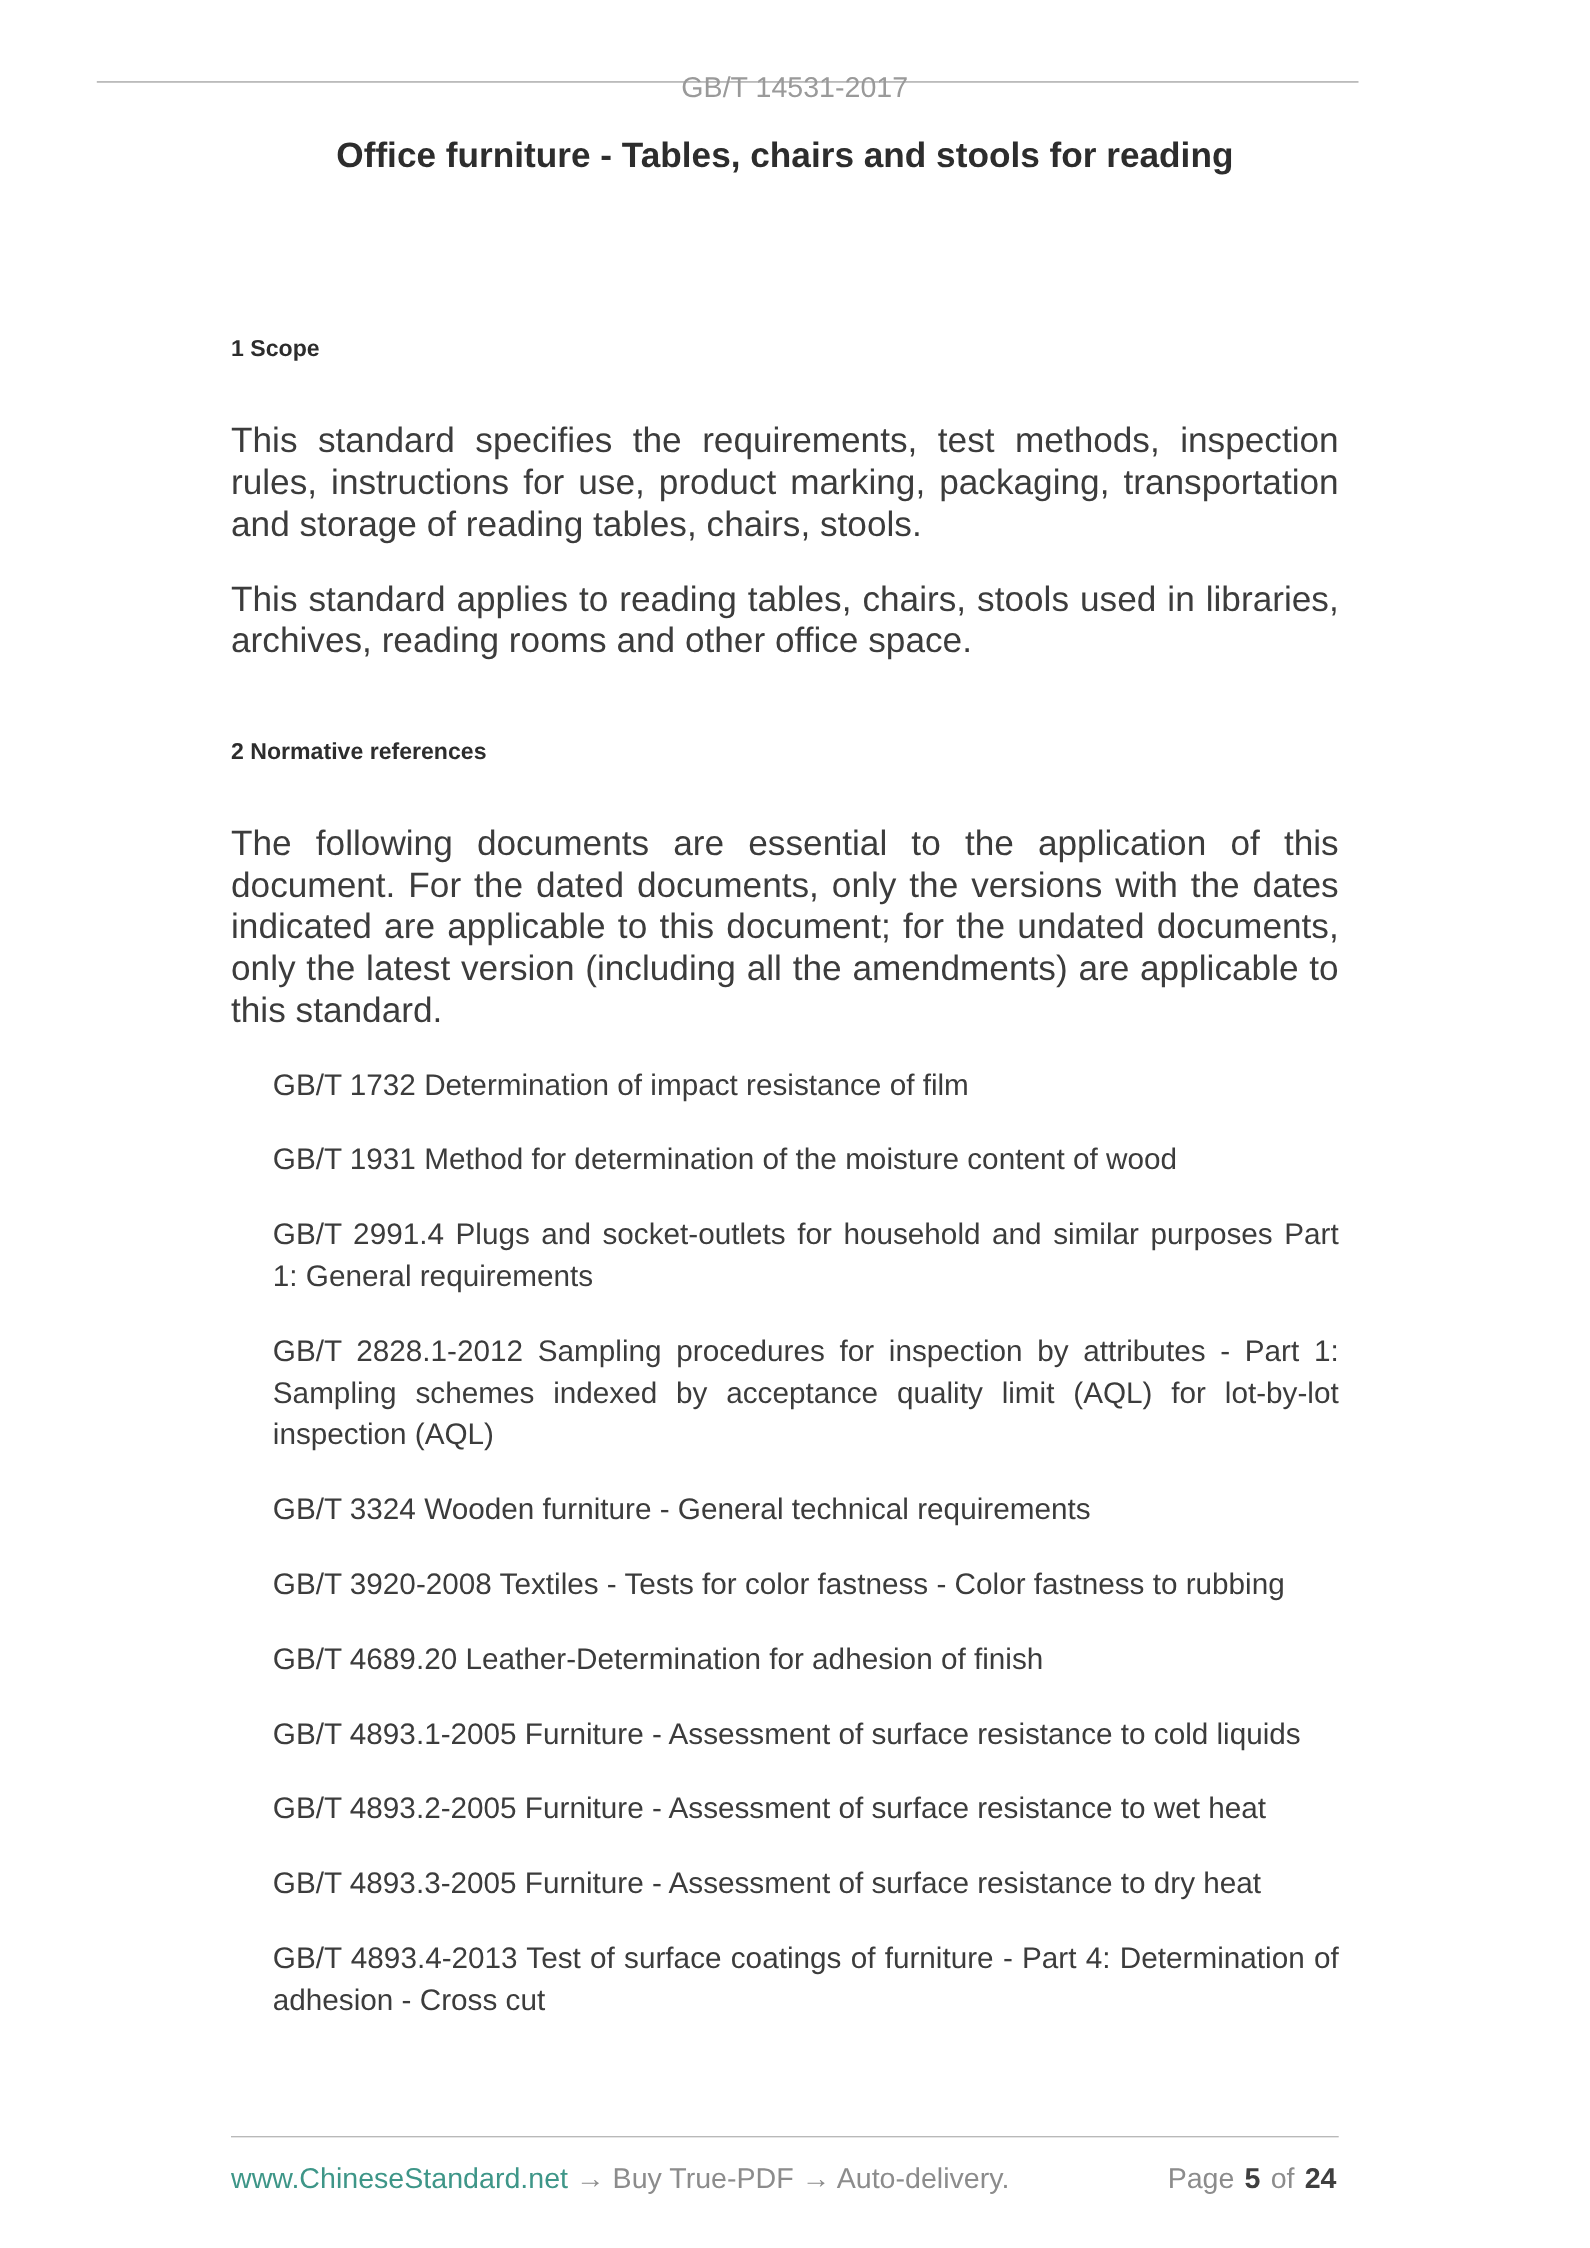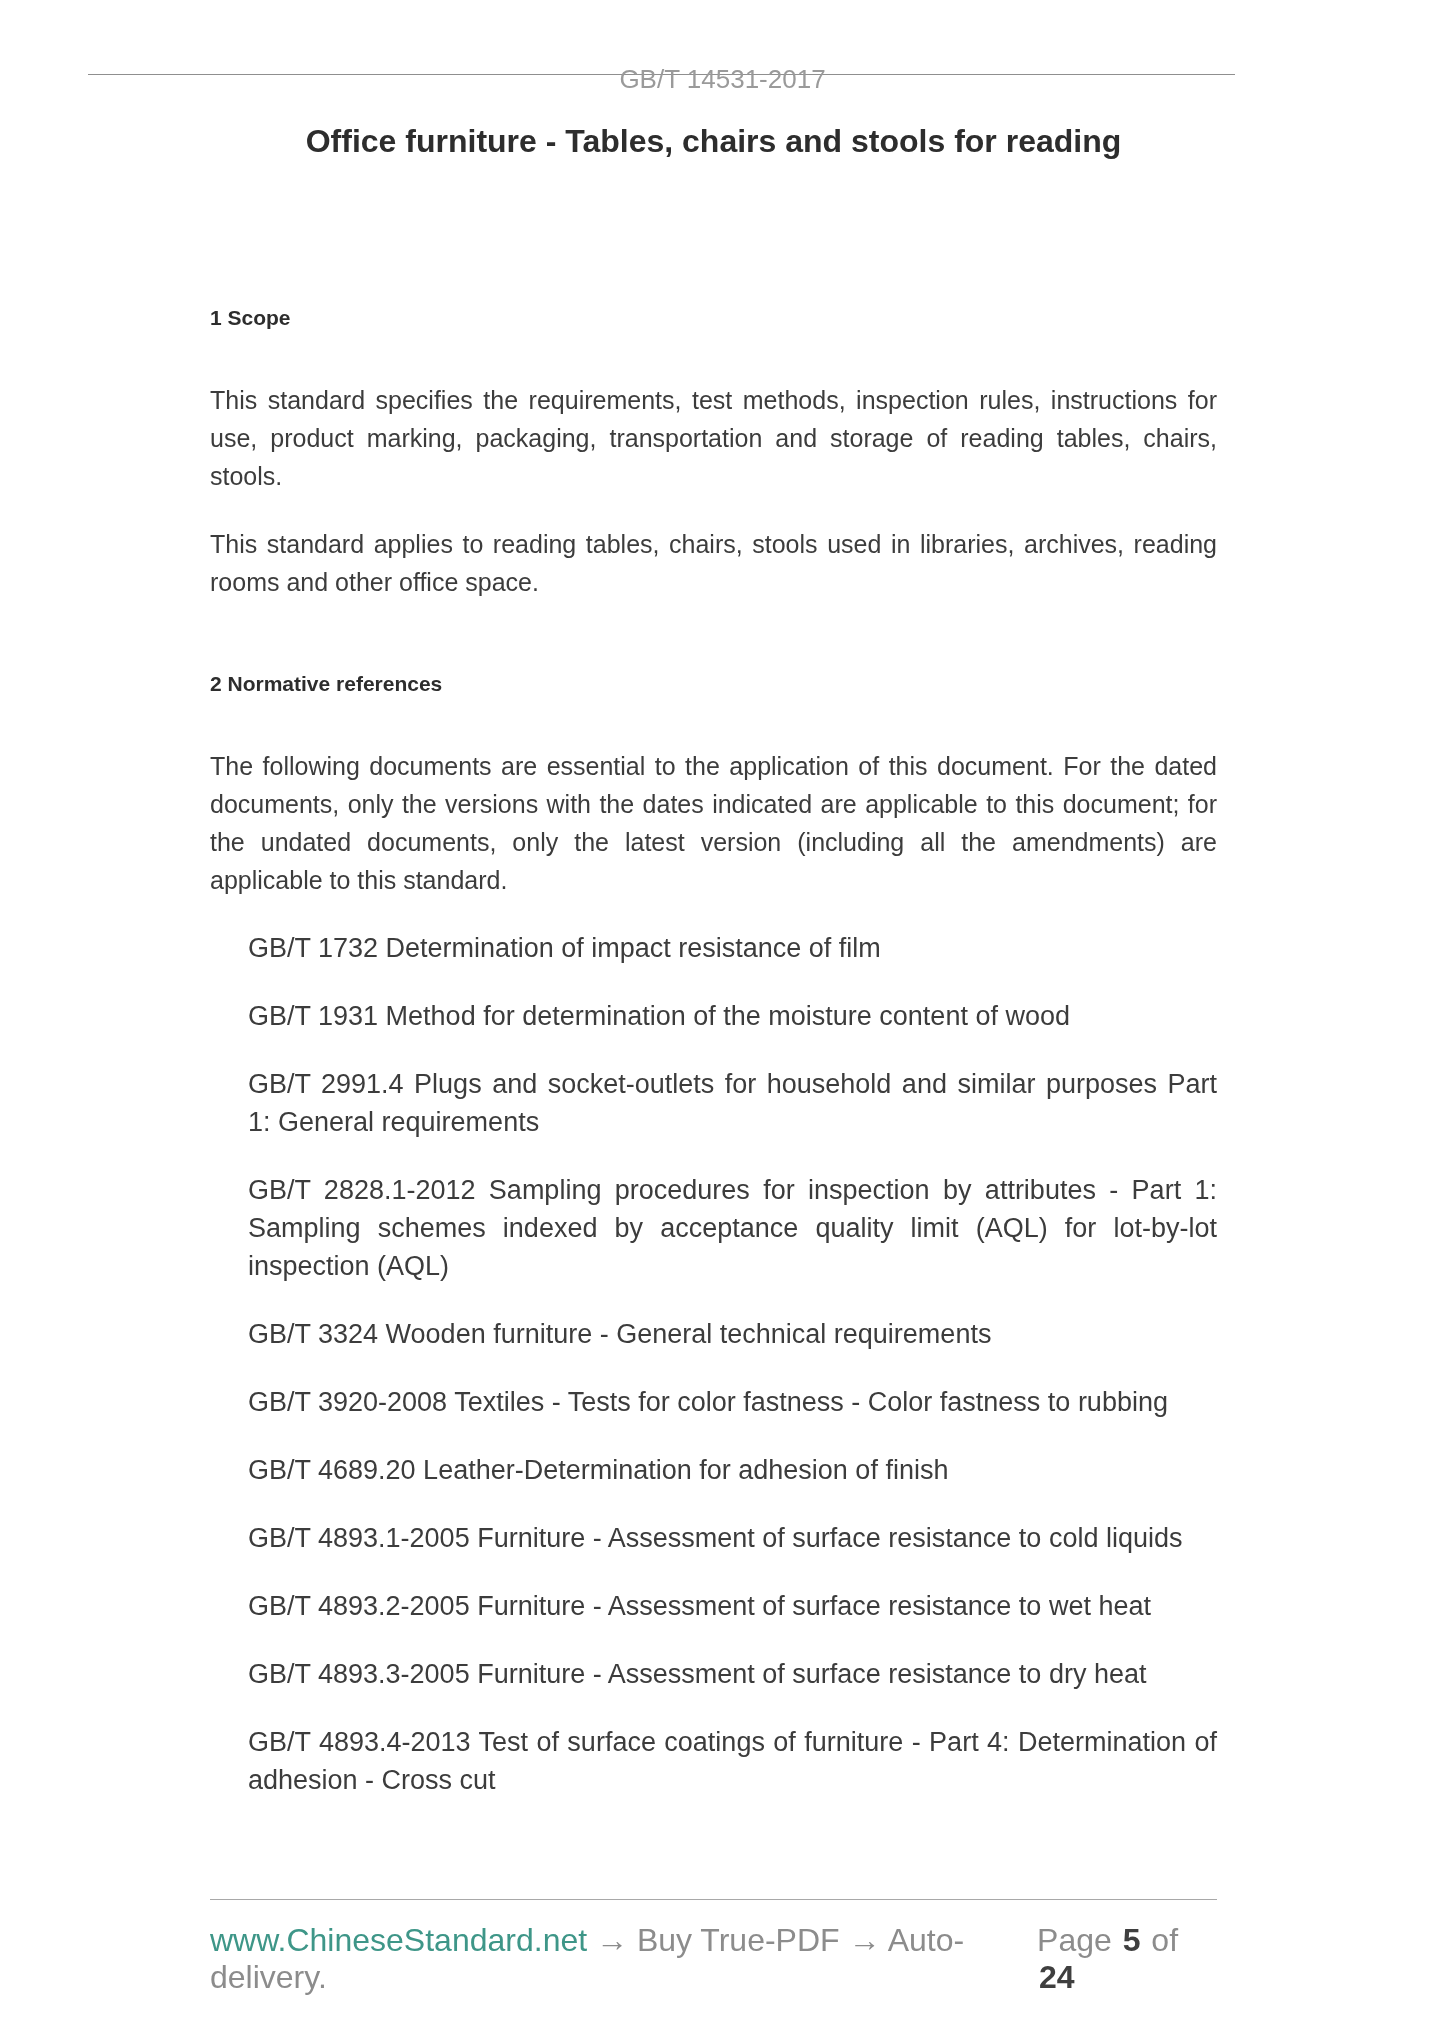--- a/index.html
+++ b/index.html
@@ -59,21 +59,21 @@
   }
   h2.section-heading {
     font-size: 21px;
     line-height: 38px;
     font-weight: 700;
     color: #2d2d2d;
     margin: 64px 0 44px 0;
   }
   h2.first-heading { margin-top: 138px; }
   p.body-para {
-    font-size: 25px;
+    font-size: 32px;
     line-height: 38px;
     text-align: justify;
     color: #3c3c3c;
     margin: 30px 0 0 0;
   }
   p.ref-item {
     font-size: 27px;
     line-height: 38px;
     text-align: justify;
     color: #3c3c3c;
@@ -88,21 +88,21 @@
   }
   .footer-rule {
     border-top: 1px solid #a8a8a8;
     height: 0;
     margin-bottom: 22px;
   }
   .footer-row {
     display: flex;
     justify-content: space-between;
     align-items: baseline;
-    font-size: 32px;
+    font-size: 26px;
     color: #8c8c8c;
   }
   .footer-site {
     color: #3e9688;
     cursor: pointer;
   }
   .footer-tail { color: #8c8c8c; }
   .page-indicator span { color: #8c8c8c; }
   .page-indicator b {
     color: #3f3f3f;

